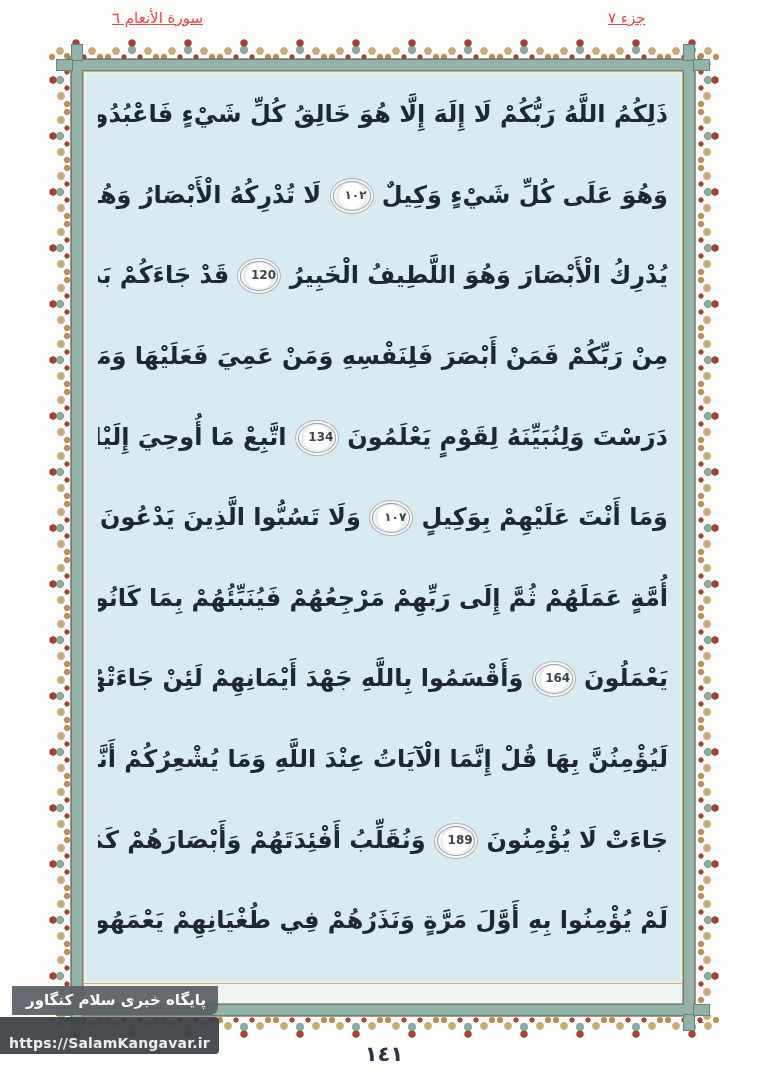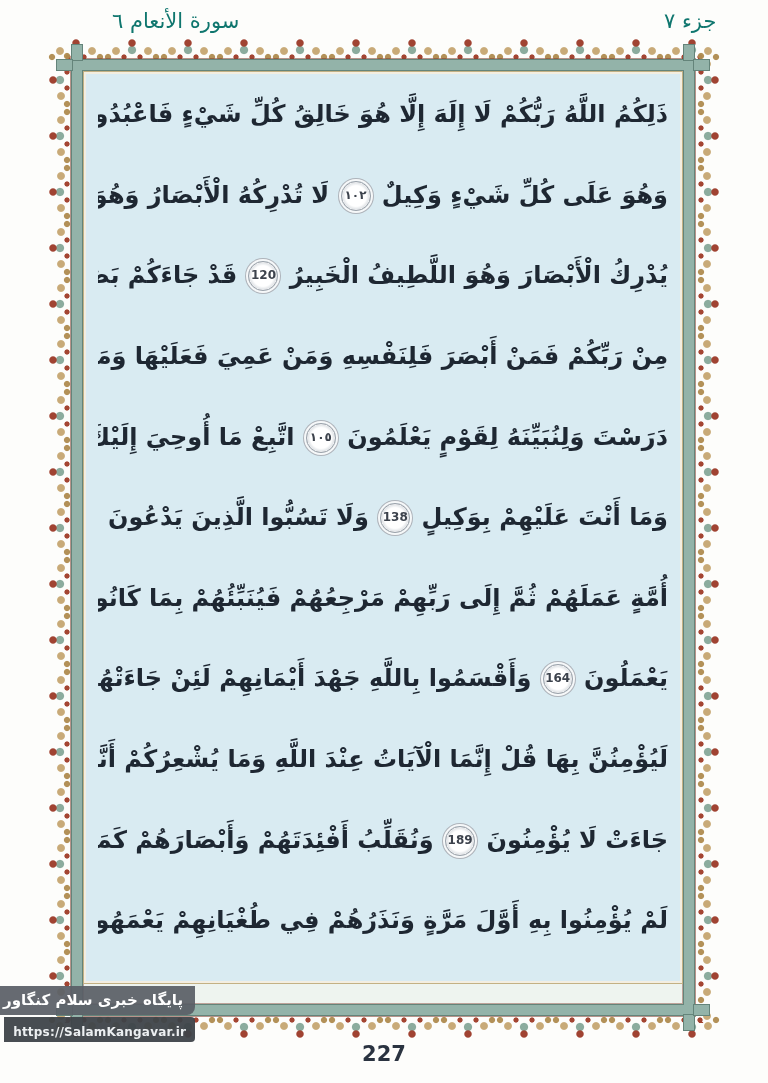--- a/index.html
+++ b/index.html
@@ -3,25 +3,25 @@
 <meta charset="utf-8">
 <style>
   html,body{margin:0;padding:0;}
   body{
     width:768px;height:1083px;position:relative;overflow:hidden;
     background:#fdfdfb;
     font-family:"DejaVu Sans",sans-serif;
   }
   
   .hdr{
-    position:absolute;top:9px;font-size:21px;color:#0f766e;
-    letter-spacing:0;white-space:nowrap;
+    position:absolute;top:9px;font-size:15px;color:#ef4444;
+    letter-spacing:0;white-space:nowrap;text-decoration:underline;
   }
   .hdr-surah{left:112px;}
-  .hdr-juz{left:664px;}
+  .hdr-juz{left:608px;}
   
   .orn{position:absolute;opacity:.95;}
   .orn-h{
     height:24px;
     background-image:
       radial-gradient(circle at 28px 5px,  #9c3a28 3.2px, rgba(0,0,0,0) 4.2px),
       radial-gradient(circle at 28px 12px, #86a89a 3.6px, rgba(0,0,0,0) 4.6px),
       radial-gradient(circle at 12px 13px, #c6a671 3.4px, rgba(0,0,0,0) 4.4px),
       radial-gradient(circle at 44px 13px, #c6a671 3.4px, rgba(0,0,0,0) 4.4px),
       radial-gradient(circle at 4px  19px, #b08c50 2.6px, rgba(0,0,0,0) 3.6px),
@@ -79,37 +79,37 @@
     text-align:justify;text-align-last:justify;
     line-height:60px;overflow:hidden;white-space:nowrap;
   }
   .ayah-num{
     display:inline-block;width:28px;height:28px;line-height:26px;
     font-size:12px;font-weight:bold;color:#3c424c;text-align:center;
     text-align-last:center;vertical-align:middle;
     border:1px solid #9aa0a8;border-radius:50%;
     background:radial-gradient(circle,#ffffff 52%,#e3e6e9 66%,#ffffff 72%);
     box-shadow:0 0 0 2px #f6f8f9, 0 0 0 3px #aeb3ba;
-    margin:0 3px;white-space:nowrap;
+    margin:0 3px;white-space:nowrap;padding-left:8px;
   }
   
   .page-num{
     position:absolute;left:0;top:1042px;width:100%;
     text-align:center;font-size:21px;color:#2a3340;font-weight:bold;
   }
   
   .wm{position:absolute;left:0;top:986px;direction:rtl;text-align:left;}
   .wm-title{
     display:inline-block;background:rgba(90,95,102,.93);color:#ffffff;
-    font-size:15px;font-weight:bold;padding:5px 12px 6px 3px;
-    border-radius:0 0 8px 0;direction:rtl;
+    font-size:15px;font-weight:bold;padding:5px 12px 6px 14px;
+    border-radius:0 0 8px 0;direction:rtl;margin-left:12px;
   }
   .wm-url{
     display:block;width:max-content;background:rgba(62,67,73,.95);color:#eceff1;
-    font-size:12px;font-weight:bold;padding:8px 9px 3px 9px;margin-top:2px;
+    font-size:14px;font-weight:bold;padding:18px 9px 3px 9px;margin-top:2px;
     border-radius:0 4px 4px 0;direction:ltr;letter-spacing:.2px;
   }
 </style>
 </head>
 <body>
 
 <div class="hdr hdr-surah">سورة الأنعام ٦</div>
 <div class="hdr hdr-juz">جزء ٧</div>
 
 <div class="orn orn-h orn-top"></div>
@@ -126,27 +126,27 @@
 <div class="band-ext ext-v" style="left:72px;top:1015px;"></div>
 <div class="band-ext ext-h" style="left:57px;top:1005px;"></div>
 <div class="band-ext ext-v" style="left:684px;top:1015px;"></div>
 <div class="band-ext ext-h" style="left:694px;top:1005px;"></div>
 
 <div class="panel" id="text-panel">
     <div class="qline">ذَلِكُمُ اللَّهُ رَبُّكُمْ لَا إِلَهَ إِلَّا هُوَ خَالِقُ كُلِّ شَيْءٍ فَاعْبُدُوهُ</div>
     <div class="qline">وَهُوَ عَلَى كُلِّ شَيْءٍ وَكِيلٌ <span class="ayah-num">١٠٢</span> لَا تُدْرِكُهُ الْأَبْصَارُ وَهُوَ</div>
     <div class="qline">يُدْرِكُ الْأَبْصَارَ وَهُوَ اللَّطِيفُ الْخَبِيرُ <span class="ayah-num">120</span> قَدْ جَاءَكُمْ بَصَائِرُ</div>
     <div class="qline">مِنْ رَبِّكُمْ فَمَنْ أَبْصَرَ فَلِنَفْسِهِ وَمَنْ عَمِيَ فَعَلَيْهَا وَمَا أَنَا</div>
-    <div class="qline">دَرَسْتَ وَلِنُبَيِّنَهُ لِقَوْمٍ يَعْلَمُونَ <span class="ayah-num">١٠٥</span> اتَّبِعْ مَا أُوحِيَ إِلَيْكَ</div>
-    <div class="qline">وَمَا أَنْتَ عَلَيْهِمْ بِوَكِيلٍ <span class="ayah-num">138</span> وَلَا تَسُبُّوا الَّذِينَ يَدْعُونَ مِنْ</div>
+    <div class="qline">دَرَسْتَ وَلِنُبَيِّنَهُ لِقَوْمٍ يَعْلَمُونَ <span class="ayah-num">134</span> اتَّبِعْ مَا أُوحِيَ إِلَيْكَ</div>
+    <div class="qline">وَمَا أَنْتَ عَلَيْهِمْ بِوَكِيلٍ <span class="ayah-num">١٠٧</span> وَلَا تَسُبُّوا الَّذِينَ يَدْعُونَ مِنْ</div>
     <div class="qline">أُمَّةٍ عَمَلَهُمْ ثُمَّ إِلَى رَبِّهِمْ مَرْجِعُهُمْ فَيُنَبِّئُهُمْ بِمَا كَانُوا</div>
     <div class="qline">يَعْمَلُونَ <span class="ayah-num">164</span> وَأَقْسَمُوا بِاللَّهِ جَهْدَ أَيْمَانِهِمْ لَئِنْ جَاءَتْهُمْ آيَةٌ</div>
     <div class="qline">لَيُؤْمِنُنَّ بِهَا قُلْ إِنَّمَا الْآيَاتُ عِنْدَ اللَّهِ وَمَا يُشْعِرُكُمْ أَنَّهَا إِذَا</div>
     <div class="qline">جَاءَتْ لَا يُؤْمِنُونَ <span class="ayah-num">189</span> وَنُقَلِّبُ أَفْئِدَتَهُمْ وَأَبْصَارَهُمْ كَمَا</div>
     <div class="qline">لَمْ يُؤْمِنُوا بِهِ أَوَّلَ مَرَّةٍ وَنَذَرُهُمْ فِي طُغْيَانِهِمْ يَعْمَهُونَ </div>
   </div>
 
-<div class="page-num">227</div>
+<div class="page-num">١٤١</div>
 
 <div class="wm">
   <span class="wm-title">پایگاه خبری سلام کنگاور</span>
   <span class="wm-url">https://SalamKangavar.ir</span>
 </div>
 
 </body></html>

